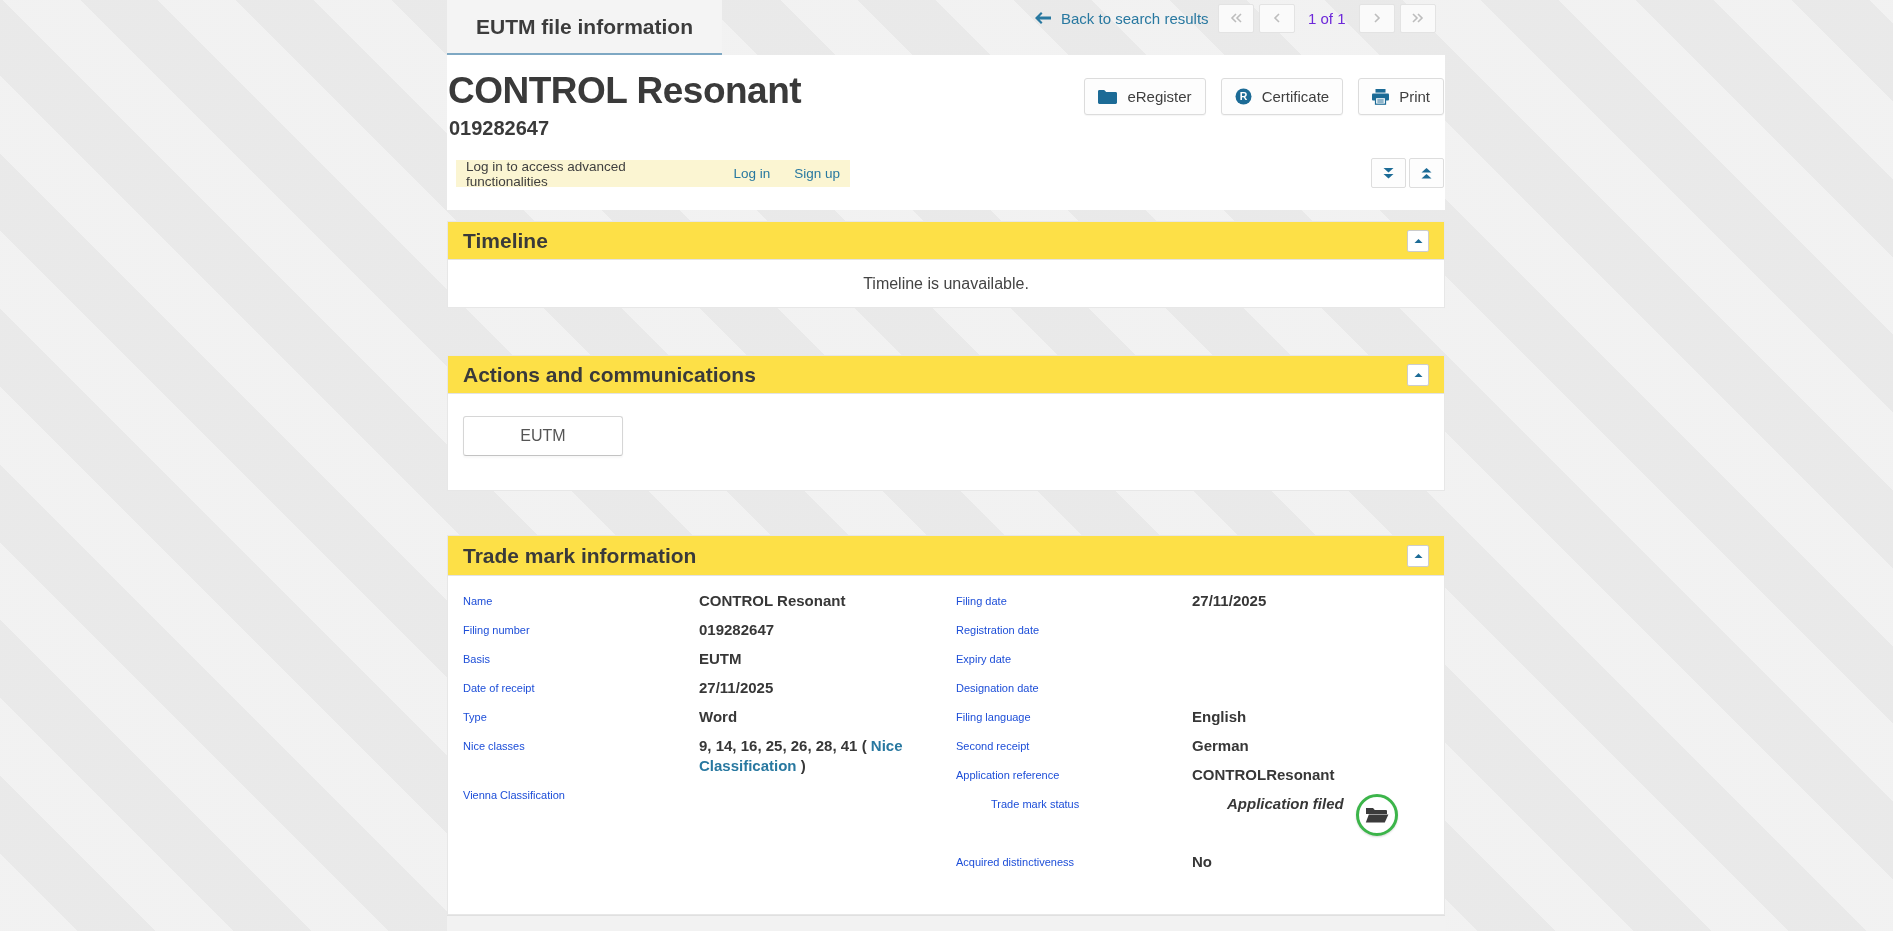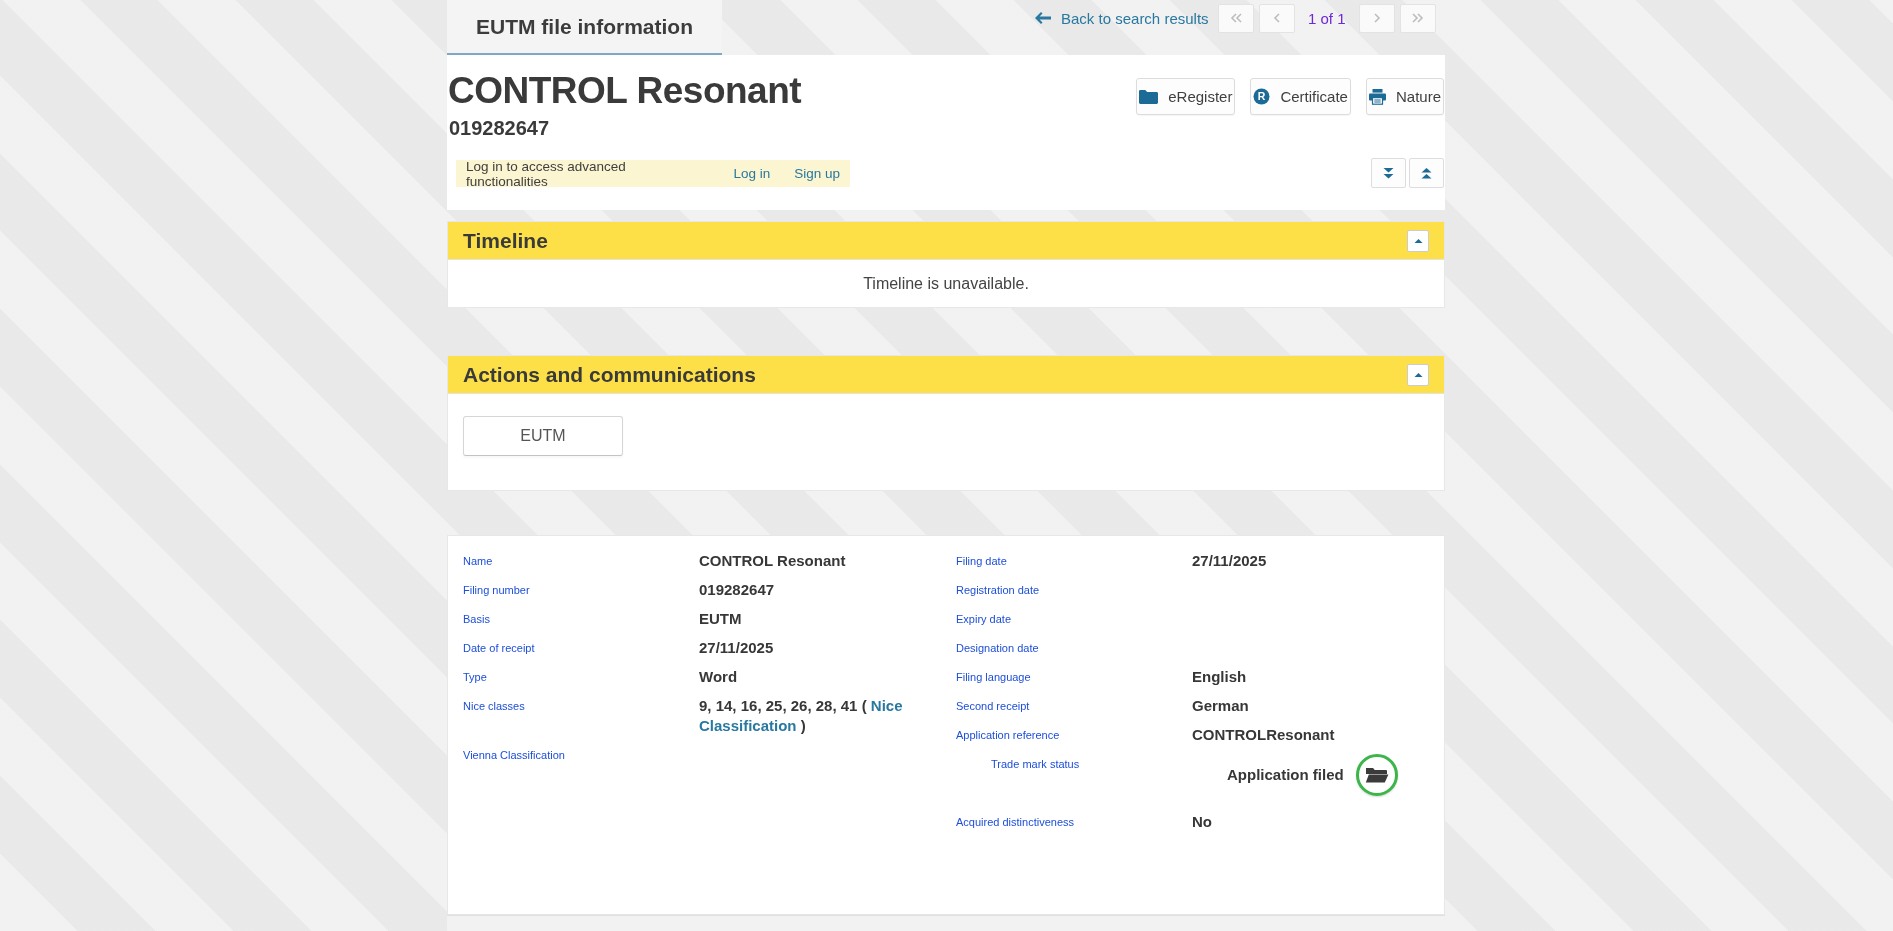--- a/index.html
+++ b/index.html
@@ -39,21 +39,21 @@
     display: flex; align-items: center; justify-content: center; cursor: default;
   }
   .pg-current { font-size: 15px; color: #6d28d9; padding: 0 8px; white-space: nowrap; }
 
   
   .top-block { left: 447px; top: 55px; width: 998px; height: 155px; background: #fff; }
   .page-title { position: absolute; left: 1px; top: 15px; font-size: 37px; font-weight: 700; color: #3a3a3a; letter-spacing: -0.5px; }
   .page-subtitle { position: absolute; left: 2px; top: 62px; font-size: 20px; font-weight: 700; color: #3a3a3a; }
   .header-buttons { position: absolute; right: 1px; top: 23px; display: flex; gap: 15px; }
   .hbtn {
-    height: 37px; padding: 0 2px;
+    height: 37px; padding: 0 13px;
     background: #fdfdfd; border: 1px solid #dcdcdc; border-radius: 3px;
     display: flex; align-items: center; gap: 10px;
     font-size: 15px; color: #3f3f3f; cursor: pointer;
     box-shadow: 0 1px 1px rgba(0,0,0,0.04);
     font-family: inherit;
   }
   .login-bar {
     position: absolute; left: 9px; top: 105px; width: 394px; height: 27px;
     background: var(--yellow); display: flex; align-items: center; gap: 24px;
     padding: 12px 10px; font-size: 13.5px; color: #3f3f3f;
@@ -90,21 +90,21 @@
   .trademark-card { top: 535px; height: 380px; }
   .trademark-header { height: 40px; }
   .tm-body { display: flex; padding: 15px 0 0 15px; }
   .fields-left { width: 493px; }
   .fields-right { flex: 1; }
   .field-row { display: flex; margin-bottom: 9px; line-height: 20px; min-height: 20px; align-items: flex-start; }
   .field-label { flex: 0 0 236px; font-size: 11px; color: #1d4ed8; }
   .field-value { font-size: 15px; font-weight: 700; color: #373737; }
   .fields-left .field-value { max-width: 246px; }
   .field-value .link { color: var(--accent); cursor: pointer; }
-  .field-value.with-icon { display: flex; align-items: center; gap: 12px; }
+  .field-value.with-icon { display: flex; align-items: flex-start; gap: 12px; font-style: italic; }
   .status-row { margin-bottom: 16px; margin-left: 35px; }
   .status-icon {
     width: 42px; height: 42px; border-radius: 50%;
     border: 3px solid var(--green); background: #fff;
     display: flex; align-items: center; justify-content: center;
     box-shadow: 0 1px 2px rgba(0,0,0,0.15);
     flex: 0 0 42px;
   }
 
   .next-strip { left: 447px; top: 915px; width: 998px; height: 16px; background: #f2f2f2; border-top: 1px solid #e0e0e0; }
@@ -184,21 +184,21 @@
     <button class="hbtn">
       <span style="display:flex;">
         <svg width="17" height="16" viewBox="0 0 17 16">
             <rect x="3.5" y="0" width="10" height="3.6" fill="#1c6b96"></rect>
             <rect x="0" y="4.6" width="17" height="7" rx="1" fill="#1c6b96"></rect>
             <rect x="3.5" y="8.6" width="10" height="6.6" fill="#ffffff" stroke="#1c6b96" stroke-width="1.2"></rect>
             <line x1="5.3" y1="11" x2="11.7" y2="11" stroke="#1c6b96" stroke-width="1"></line>
             <line x1="5.3" y1="13" x2="11.7" y2="13" stroke="#1c6b96" stroke-width="1"></line>
           </svg>
       </span>
-      <span>Nature</span>
+      <span>Print</span>
     </button>
   </div>
 
   <div class="login-bar">
     <span>Log in to access advanced functionalities</span>
     <a>Log in</a>
     <a>Sign up</a>
   </div>
 
   <div class="collapse-controls">
@@ -245,20 +245,30 @@
           </svg>
       </span>
     </div>
   </div>
   <div class="actions-body">
     <button class="eutm-tab-btn">EUTM</button>
   </div>
 </section>
 
 <section class="abs card trademark-card">
+  <div class="card-header trademark-header">
+    <span class="card-title">Trade mark information</span>
+    <div class="sec-collapse">
+      <span style="display:flex;">
+        <svg width="9" height="6" viewBox="0 0 9 6">
+            <polygon points="4.5,1 8.5,5 0.5,5" fill="#1c6b96"></polygon>
+          </svg>
+      </span>
+    </div>
+  </div>
   <div class="tm-body">
     <div class="fields-left" id="left-fields">
         <div class="field-row">
           <div class="field-label">Name</div>
           <div class="field-value">CONTROL Resonant</div>
         </div>
         <div class="field-row">
           <div class="field-label">Filing number</div>
           <div class="field-value">019282647</div>
         </div>

